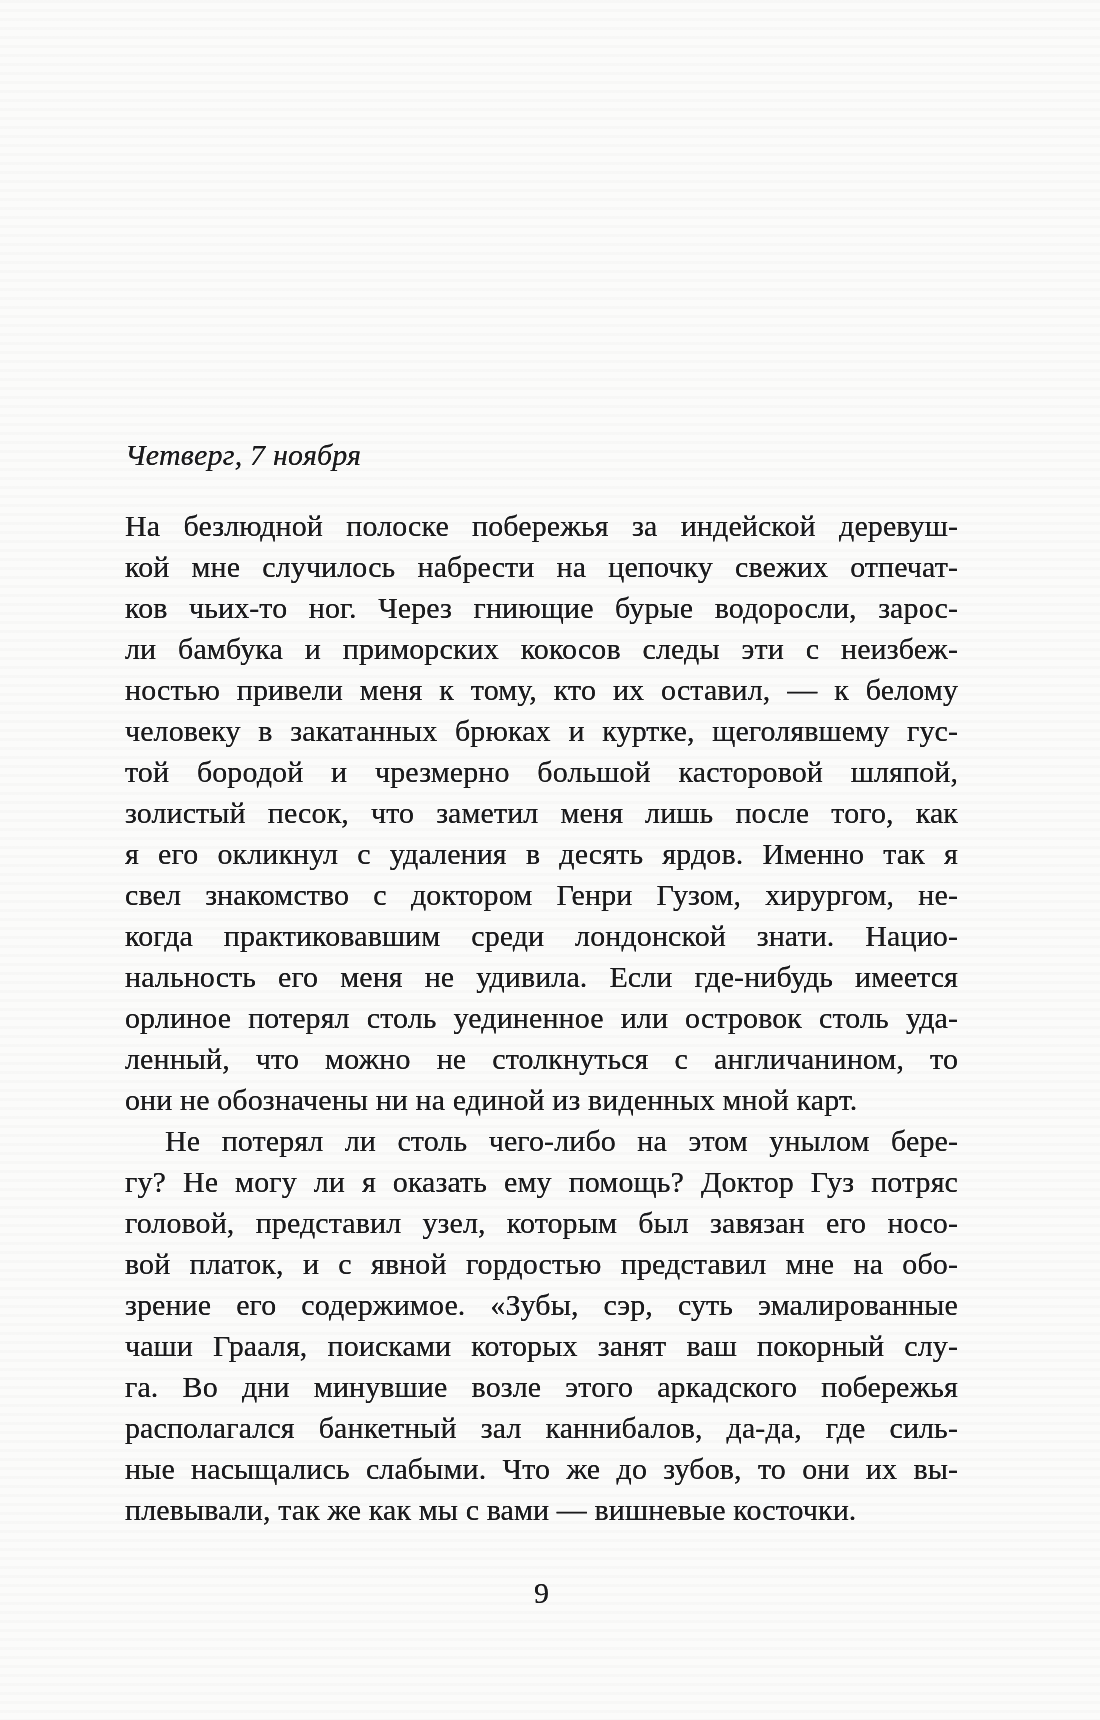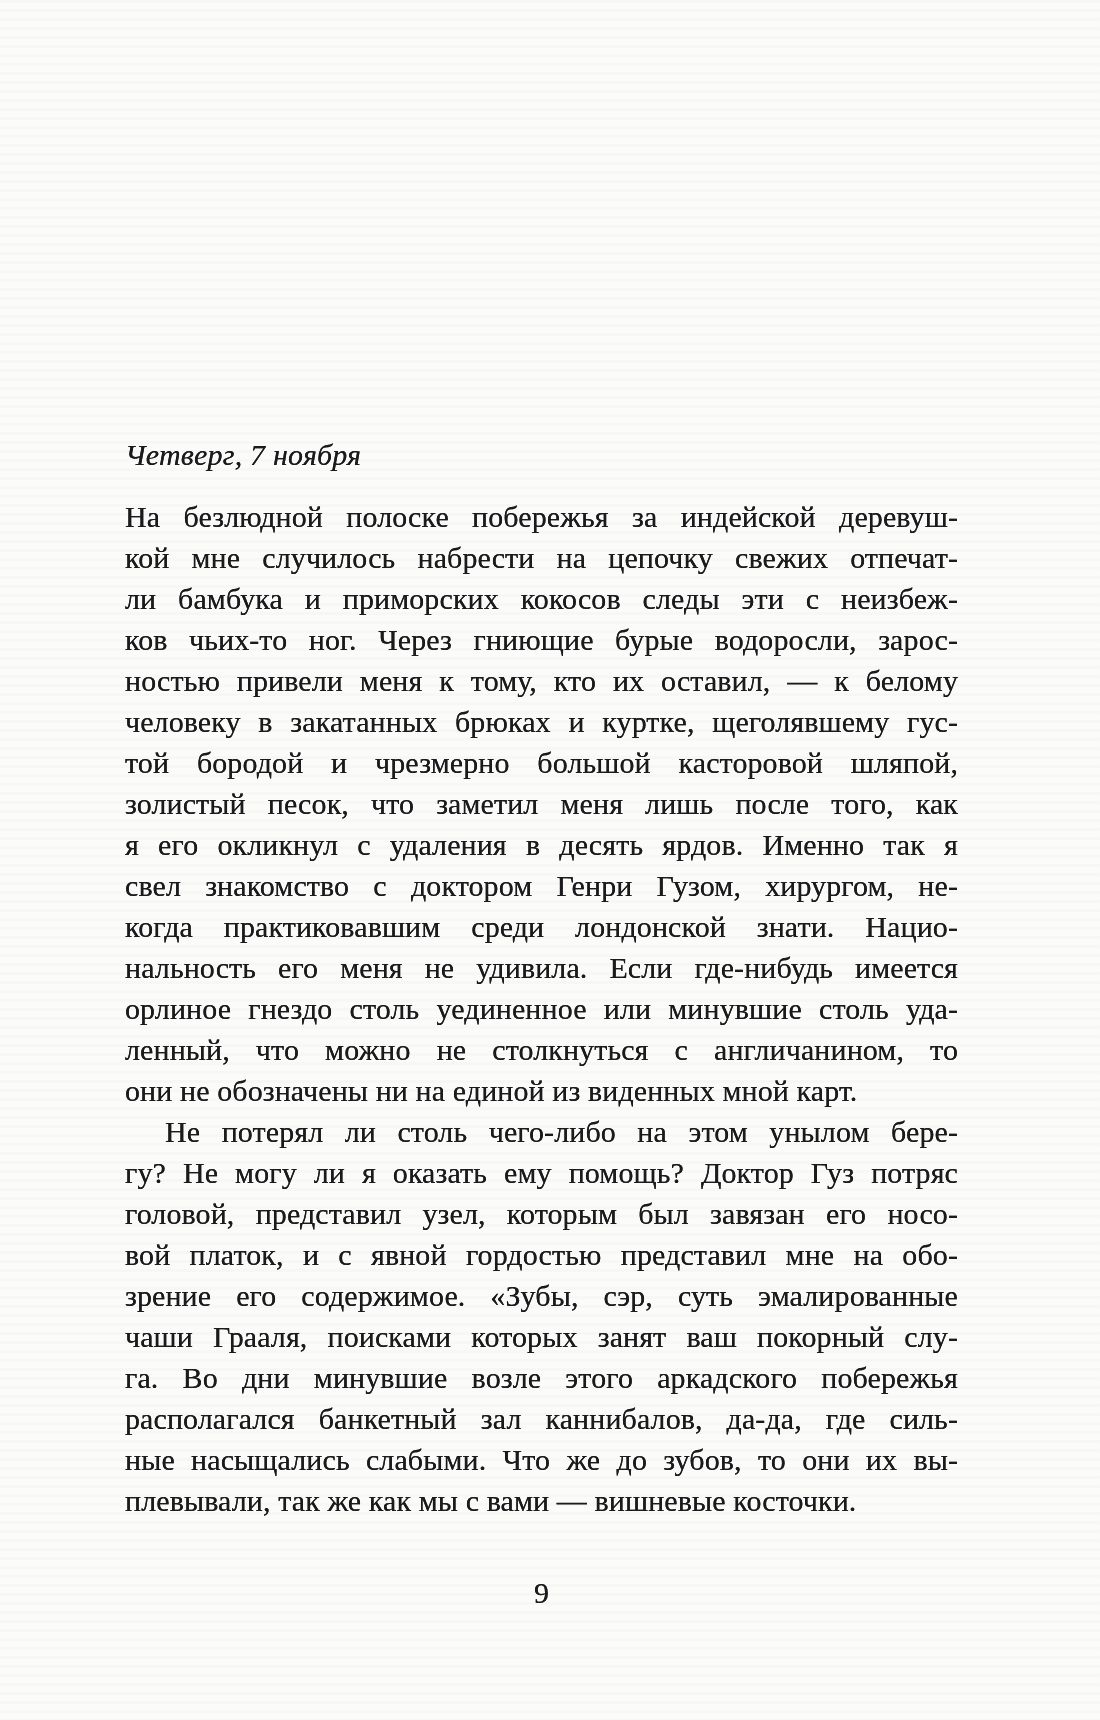--- a/index.html
+++ b/index.html
@@ -27,21 +27,21 @@
   .text-column {
     position: absolute;
     left: 125px;
     top: 438px;
     width: 833px;
   }
   .entry-date {
     font-style: italic;
     font-size: 30px;
     line-height: 34px;
-    margin: 0 0 24px 0;
+    margin: 0 0 33px 0;
     font-weight: normal;
     letter-spacing: 0.2px;
     text-shadow: 0 0 0.5px currentColor;
   }
   .body-text {
     font-size: 30px;
     text-shadow: 0 0 0.5px currentColor;
   }
   .body-text .line {
     height: 41px;
@@ -70,31 +70,31 @@
 </style>
 </head>
 <body>
 
 <div class="page" style="--background: #fbfbfa; --text: #1b1b1d;">
   <div class="text-column">
     <h2 class="entry-date">Четверг, 7 ноября</h2>
     <div class="body-text">
         <div class="line">На безлюдной полоске побережья за индейской деревуш-</div>
         <div class="line">кой мне случилось набрести на цепочку свежих отпечат-</div>
+        <div class="line">ков чьих-то ног. Через гниющие бурые водоросли, зарос-</div>
         <div class="line">ли бамбука и приморских кокосов следы эти с неизбеж-</div>
-        <div class="line">ков чьих-то ног. Через гниющие бурые водоросли, зарос-</div>
         <div class="line">ностью привели меня к тому, кто их оставил, — к белому</div>
         <div class="line">человеку в закатанных брюках и куртке, щеголявшему гус-</div>
         <div class="line">той бородой и чрезмерно большой касторовой шляпой,</div>
         <div class="line">золистый песок, что заметил меня лишь после того, как</div>
         <div class="line">я его окликнул с удаления в десять ярдов. Именно так я</div>
         <div class="line">свел знакомство с доктором Генри Гузом, хирургом, не-</div>
         <div class="line">когда практиковавшим среди лондонской знати. Нацио-</div>
         <div class="line">нальность его меня не удивила. Если где-нибудь имеется</div>
-        <div class="line">орлиное гнездо столь уединенное или минувшие столь уда-</div>
+        <div class="line">орлиное потерял столь уединенное или островок столь уда-</div>
         <div class="line">ленный, что можно не столкнуться с англичанином, то</div>
         <div class="line last">они не обозначены ни на единой из виденных мной карт.</div>
         <div class="line indent">Не потерял ли столь чего-либо на этом унылом бере-</div>
         <div class="line">гу? Не могу ли я оказать ему помощь? Доктор Гуз потряс</div>
         <div class="line">головой, представил узел, которым был завязан его носо-</div>
         <div class="line">вой платок, и с явной гордостью представил мне на обо-</div>
         <div class="line">зрение его содержимое. «Зубы, сэр, суть эмалированные</div>
         <div class="line">чаши Грааля, поисками которых занят ваш покорный слу-</div>
         <div class="line">га. Во дни минувшие возле этого аркадского побережья</div>
         <div class="line">располагался банкетный зал каннибалов, да-да, где силь-</div>

